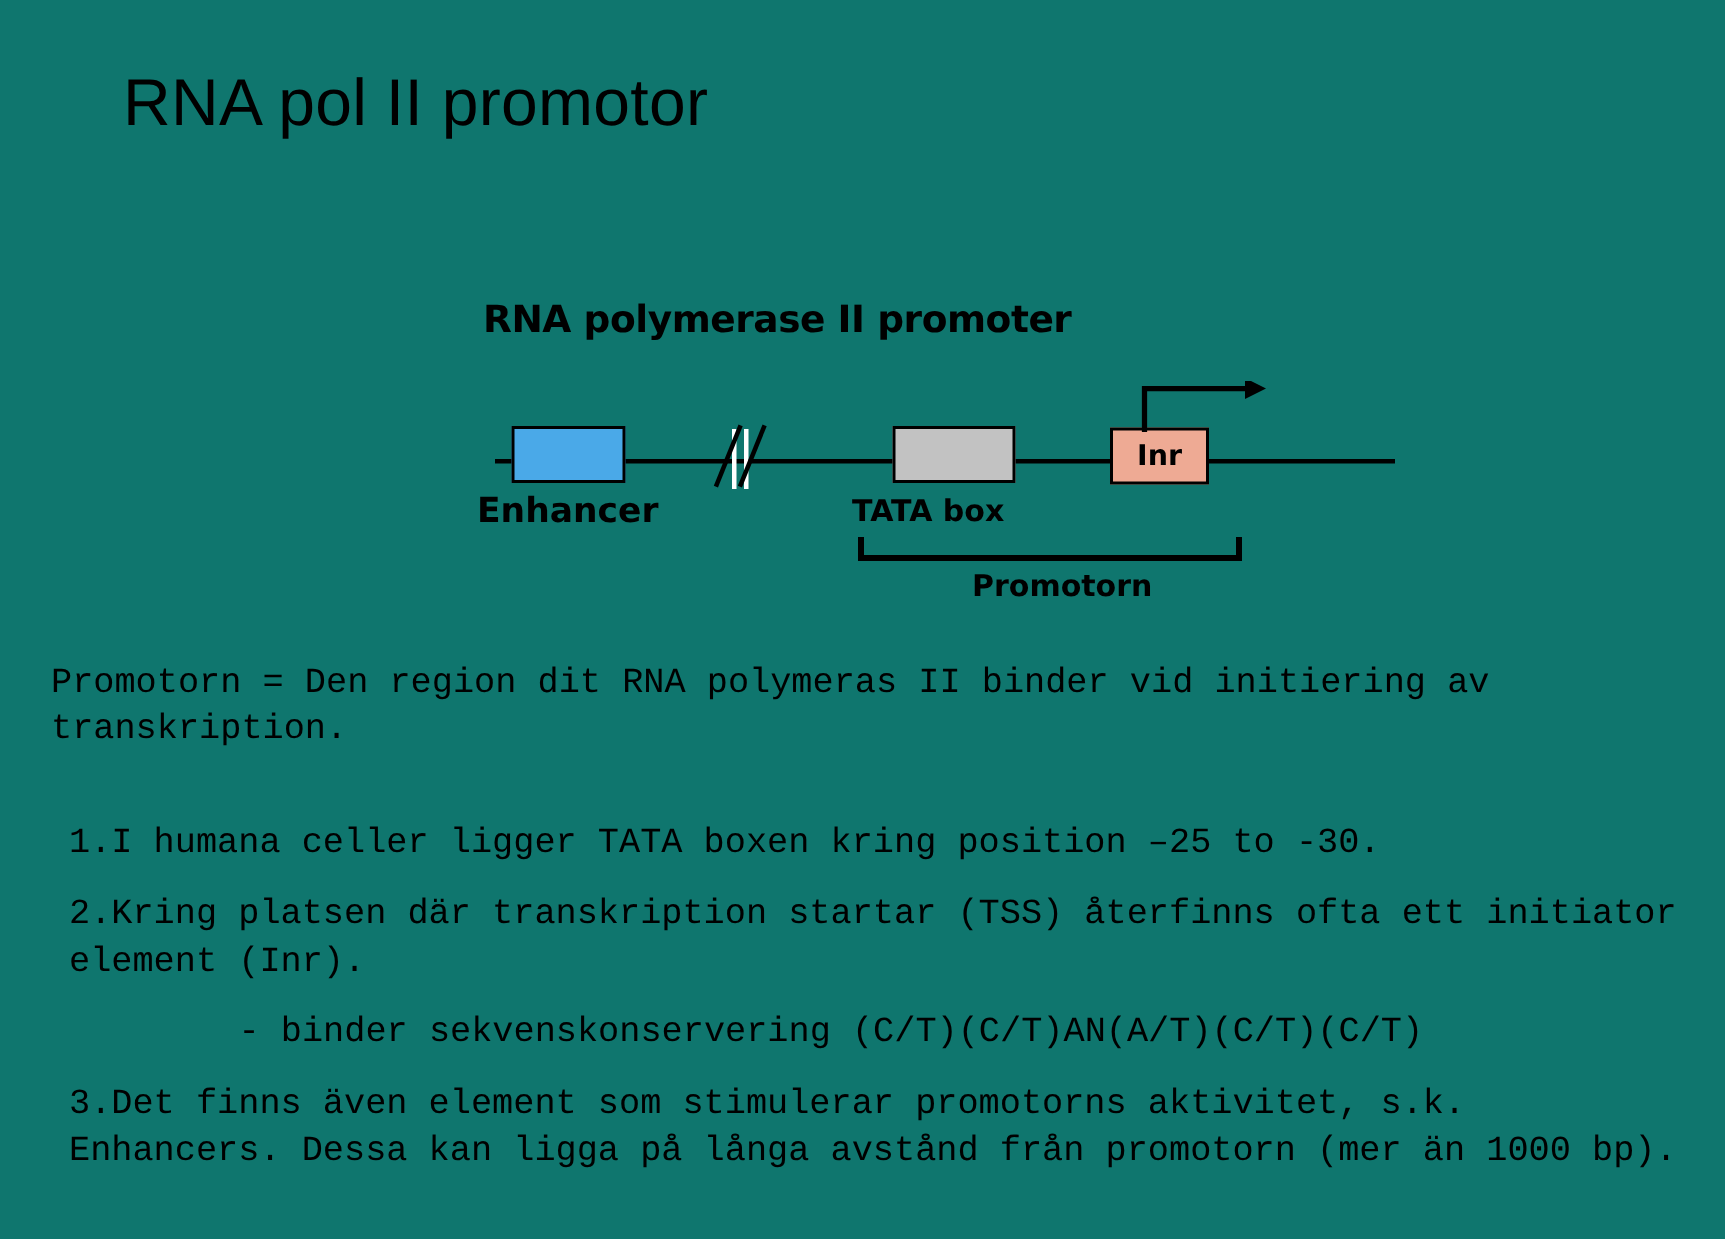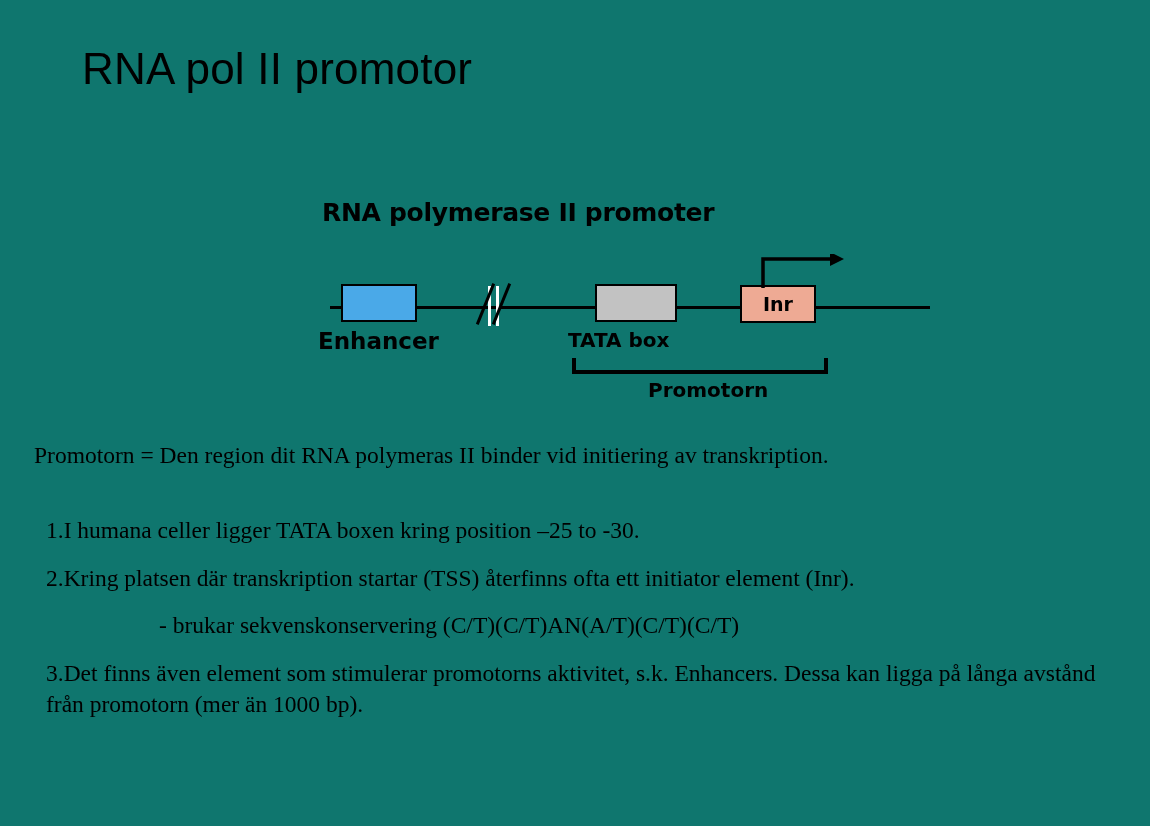--- a/index.html
+++ b/index.html
@@ -96,21 +96,21 @@
     width: 82px;
     height: 38px;
     background: #c2c2c2;
     border: 2px solid #000000;
     box-sizing: border-box;
   }
   .inr-box {
     position: absolute;
     left: 430px;
     top: 87px;
-    width: 76px;
+    width: 66px;
     height: 38px;
     background: #eeaa94;
     border: 2px solid #000000;
     box-sizing: border-box;
     display: flex;
     align-items: center;
     justify-content: center;
     font-family: "DejaVu Sans", sans-serif;
     font-weight: bold;
     font-size: 19px;
@@ -177,21 +177,21 @@
   }
   .promoter-bracket .tick-l { left: 0; }
   .promoter-bracket .tick-r { right: 0; }
 
   
   .body-text {
     position: absolute;
     left: 34px;
     top: 440px;
     width: 1090px;
-    font-family: Liberation Serif, serif;
+    font-family: Liberation Mono, monospace;
     font-size: 23.5px;
     line-height: 1.34;
     color: #000000;
   }
   .para {
     margin: 0 0 14px 0;
   }
   .para.first { margin-bottom: 44px; }
   .numbered {
     margin: 0 0 16px 12px;
@@ -236,17 +236,17 @@
       <div class="tick-l"></div>
       <div class="bar"></div>
       <div class="tick-r"></div>
     </div>
   </div>
 
   <div class="body-text">
     <p class="para first">Promotorn = Den region dit RNA polymeras II binder vid initiering av transkription.</p>
     <p class="numbered">1.I humana celler ligger TATA boxen kring position  –25 to -30.</p>
     <p class="numbered">2.Kring platsen där transkription startar (TSS) återfinns ofta ett initiator element (Inr).</p>
-    <p class="sub-line">- brukar sekvenskonservering (C/T)(C/T)AN(A/T)(C/T)(C/T)</p>
+    <p class="sub-line">- binder sekvenskonservering (C/T)(C/T)AN(A/T)(C/T)(C/T)</p>
     <p class="numbered">3.Det finns även element som stimulerar promotorns aktivitet, s.k. Enhancers. Dessa kan ligga på långa avstånd från promotorn (mer än 1000 bp).</p>
   </div>
 
 </div>
 
 </body></html>

